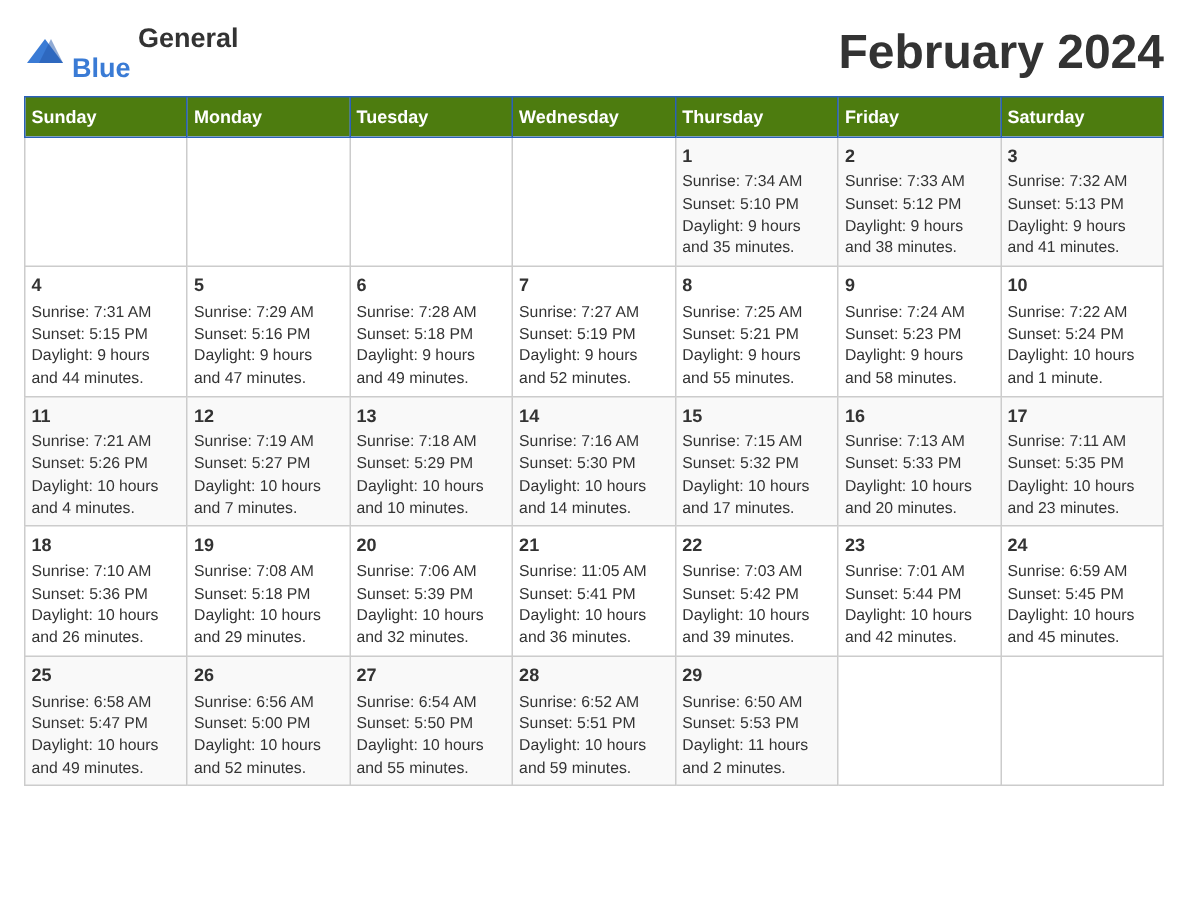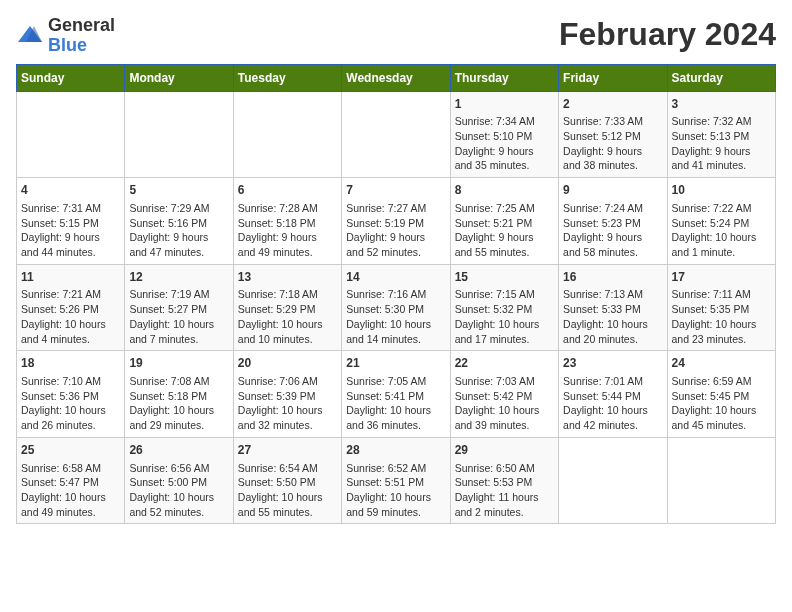--- a/index.html
+++ b/index.html
@@ -19,21 +19,21 @@
     .logo {
       display: flex;
       align-items: center;
       gap: 4px;
     }
     .logo-text {
       font-size: 18px;
       font-weight: bold;
       line-height: 1.1;
     }
-    .logo-general { color: #333; }
+    .logo-general { color: #333; margin-left: 44px; }
     .logo-blue { color: #3a7bd5; }
     .logo-icon {
       width: 28px;
       height: 28px;
     }
     .title-block {
       text-align: right;
     }
     .title-block h1 {
       font-size: 32px;
@@ -263,21 +263,21 @@
         </td>
         <td>
           <span class="day-num">20</span>
           <div>Sunrise: 7:06 AM</div>
           <div>Sunset: 5:39 PM</div>
           <div>Daylight: 10 hours</div>
           <div>and 32 minutes.</div>
         </td>
         <td>
           <span class="day-num">21</span>
-          <div>Sunrise: 7:05 AM</div>
+          <div>Sunrise: 11:05 AM</div>
           <div>Sunset: 5:41 PM</div>
           <div>Daylight: 10 hours</div>
           <div>and 36 minutes.</div>
         </td>
         <td>
           <span class="day-num">22</span>
           <div>Sunrise: 7:03 AM</div>
           <div>Sunset: 5:42 PM</div>
           <div>Daylight: 10 hours</div>
           <div>and 39 minutes.</div>

